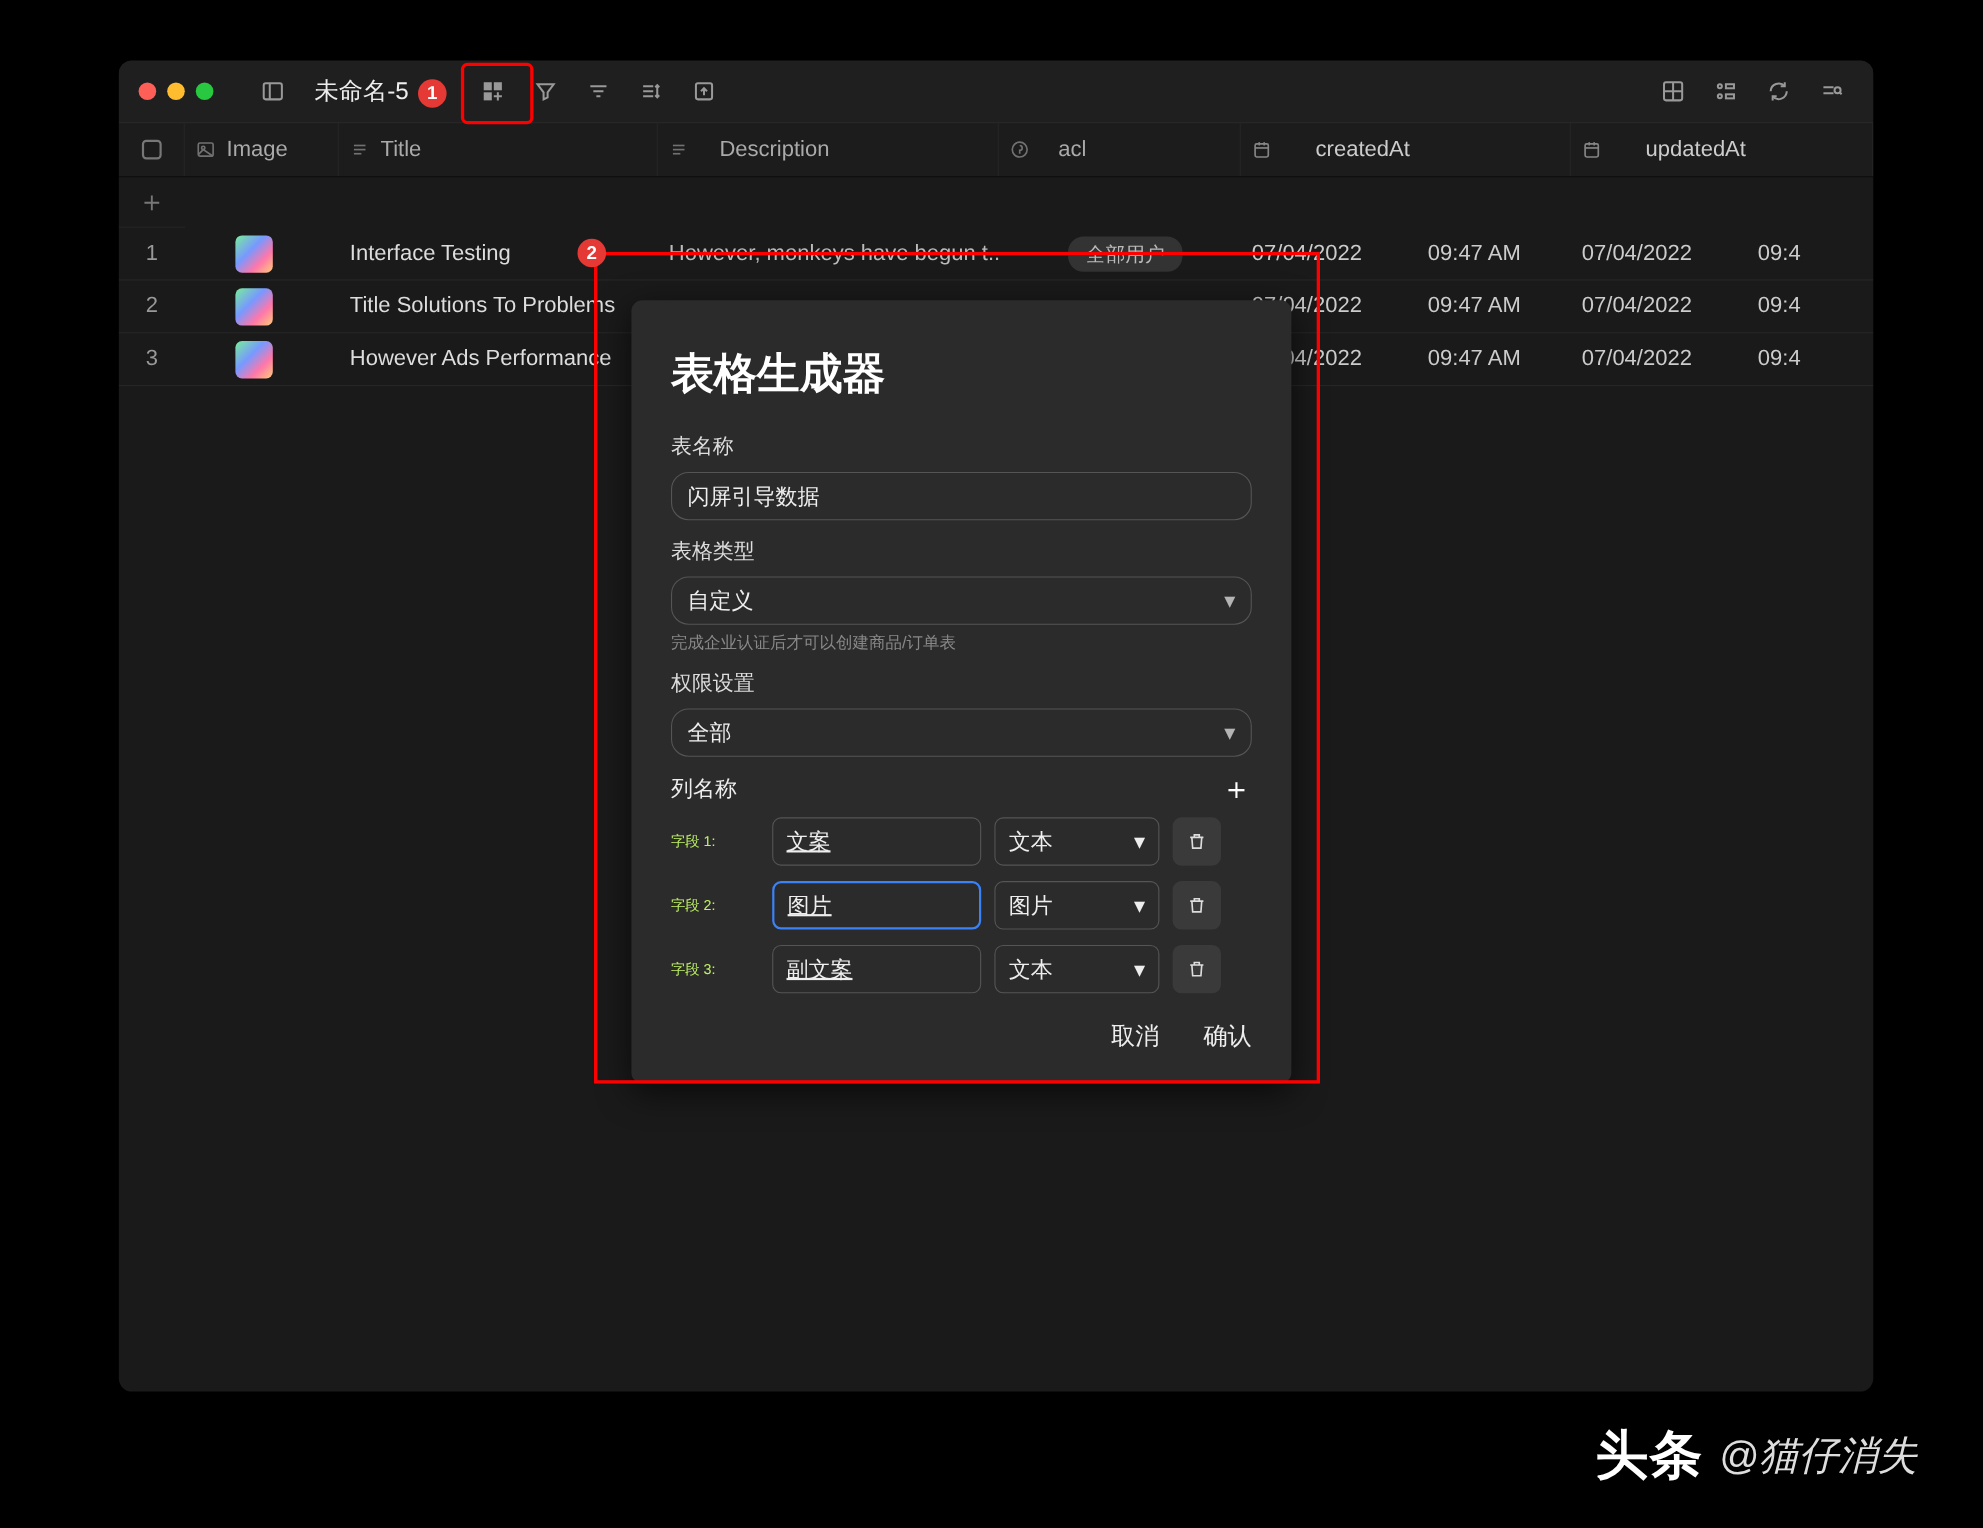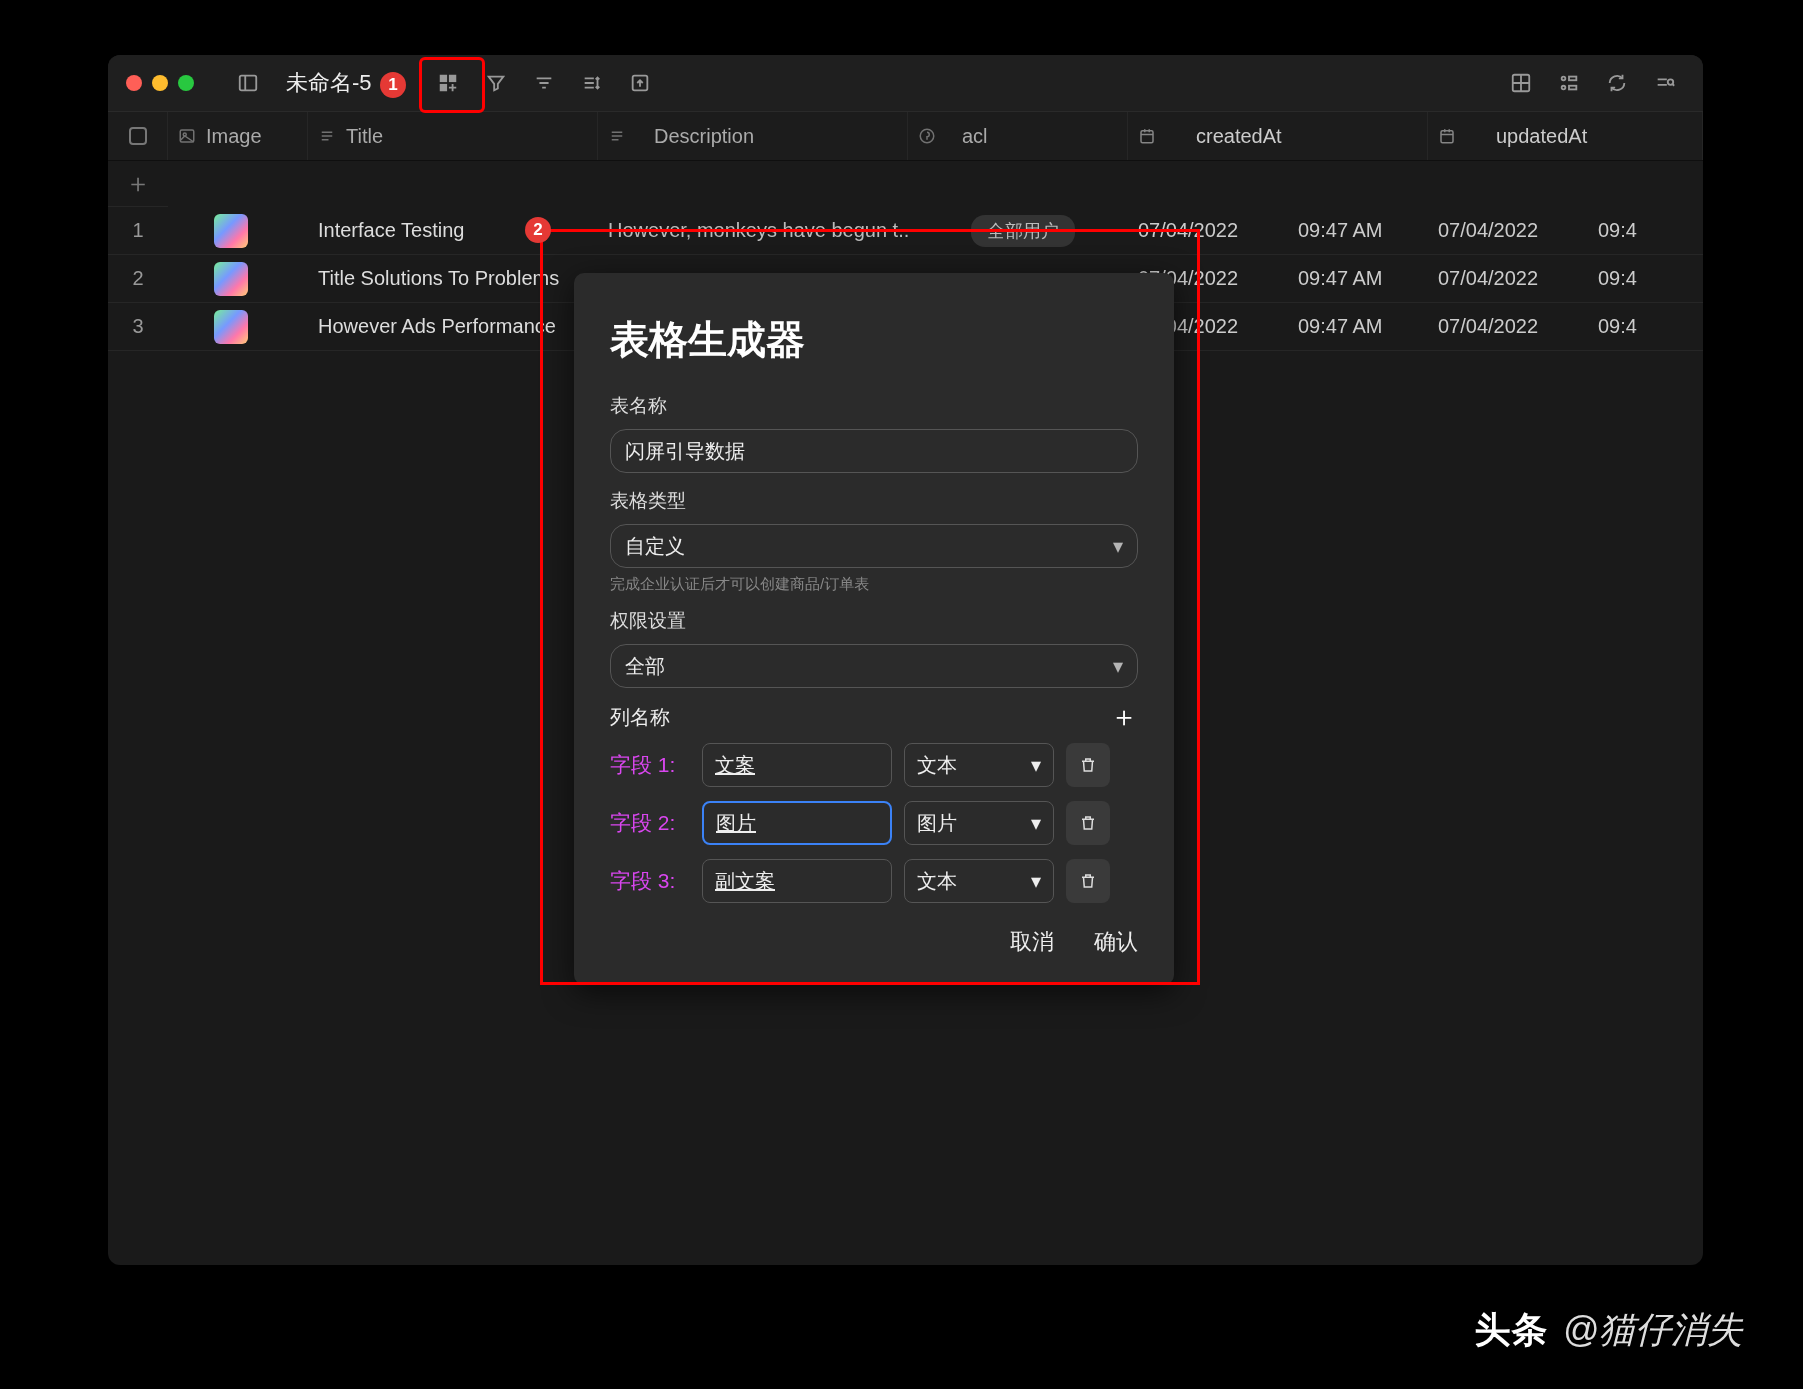--- a/index.html
+++ b/index.html
@@ -139,21 +139,21 @@
     color: #eee;
     font-size: 20px;
     margin-bottom: 15px;
     display:flex; align-items:center; justify-content:space-between;
   }
   .mselect .chev { opacity:0.7; }
   .hint { font-size: 15px; color: #888; margin-top:-8px; margin-bottom: 14px;}
   .colhead { display:flex; justify-content:space-between; align-items:center; margin: 14px 0 12px 0;}
   .plus { font-size: 28px; color:#fff; font-weight: 300; line-height:1;}
   .frow { display:flex; align-items:center; gap: 12px; margin-bottom: 14px;}
-  .flabel { width: 80px; font-size: 21px; color:#d946ef;}
+  .flabel { width: 80px; font-size: 13px; color:#bef264;}
   .fname {
     flex: 0 0 190px;
     height: 44px;
     border: 1px solid #555;
     border-radius: 8px;
     padding: 0 12px;
     background: #2b2b2b;
     color:#eee;
     display:flex; align-items:center;
     font-size: 20px;
@@ -193,21 +193,21 @@
   
   .watermark {
     position:absolute;
     right: 60px;
     bottom: 34px;
     display:flex;
     align-items:center;
     gap: 14px;
     color:#fff;
   }
-  .wm-logo { font-size: 36px; font-weight:700; letter-spacing:1px;}
+  .wm-logo { font-size: 48px; font-weight:700; letter-spacing:1px;}
   .wm-at { font-size: 36px; color:#ddd; font-style:italic;}
 </style>
 </head>
 <body>
 
 <div class="window">
 
   <div class="titlebar">
     <div class="traffic">
       <div class="dot red"></div>

